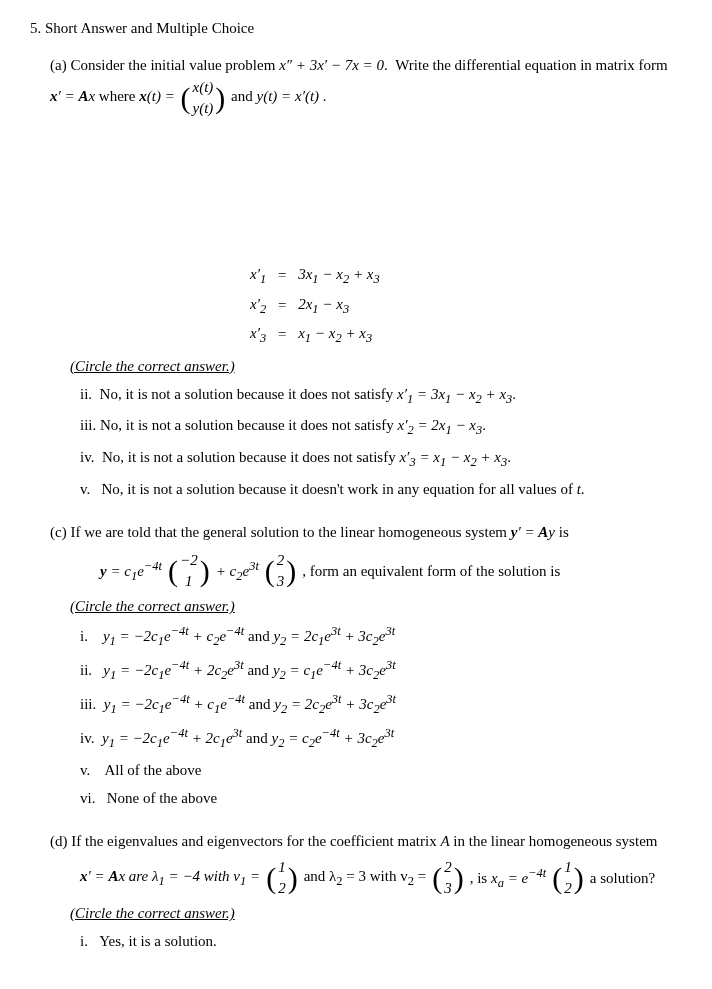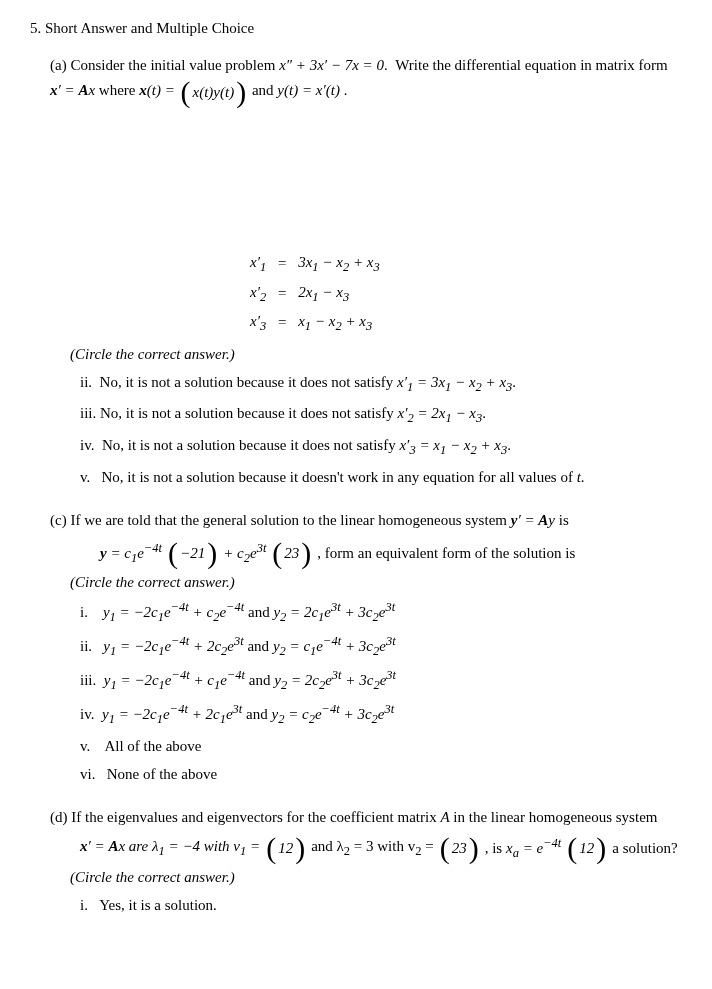--- a/index.html
+++ b/index.html
@@ -15,20 +15,21 @@
     .problem-number {
       font-size: 15px;
       margin-bottom: 16px;
     }
     .part {
       margin-bottom: 18px;
       padding-left: 20px;
     }
     .indent {
       padding-left: 20px;
+      text-decoration: underline;
     }
     .math {
       font-style: italic;
     }
     .system-eq {
       display: flex;
       flex-direction: column;
       align-items: flex-start;
       padding-left: 200px;
       margin: 8px 0;
@@ -45,21 +46,21 @@
       vertical-align: middle;
       margin: 0 2px;
     }
     .matrix-paren {
       font-size: 2em;
       line-height: 1;
       font-weight: 100;
     }
     .matrix-col {
       display: flex;
-      flex-direction: row;
+      flex-direction: column;
       align-items: center;
       padding: 0 2px;
       font-style: italic;
     }
     .matrix-col span {
       line-height: 1.4;
     }
     .options {
       padding-left: 30px;
       margin-top: 6px;

